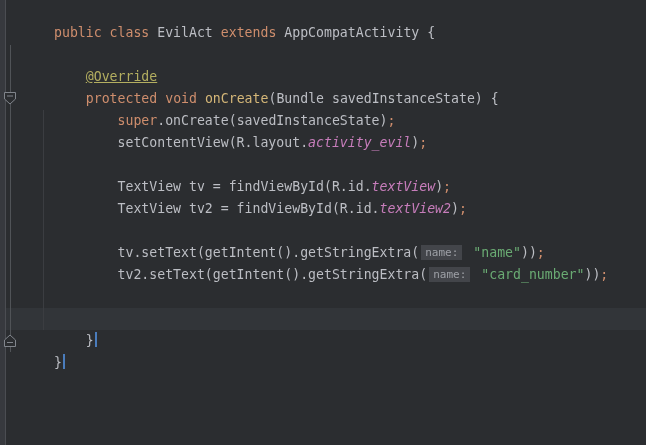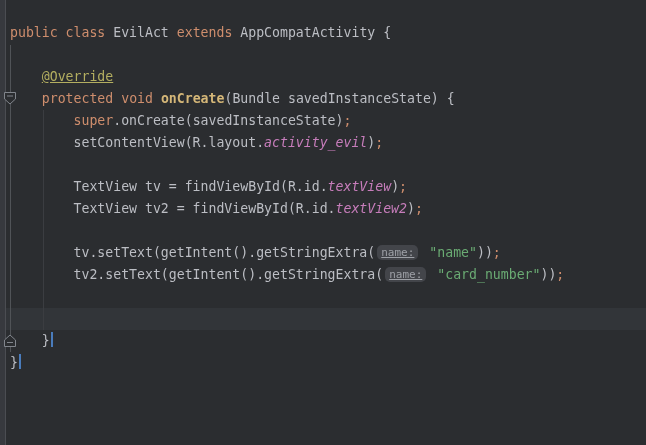--- a/index.html
+++ b/index.html
@@ -25,37 +25,36 @@
   .fold{position:absolute;left:3px;width:14px;height:14px;cursor:pointer;}
   .fold-start{top:91px;}
   .fold-end{top:334px;}
   .code{
     position:absolute;left:0;top:22px;right:0;
     font-size:13.2px;line-height:22px;
     color:var(--text);
     white-space:pre;
     padding-left:10px;
   }
-  .line{height:22px;}
+  .line{height:22px;margin-left:44px;}
   .kw{color:var(--keyword);}
   .ann{color:var(--annotation);text-decoration:underline;}
-  .mth{color:var(--method-decl);font-weight:bold;}
+  .mth{color:var(--method-decl);}
   .str{color:var(--string);}
   .fld{color:var(--field);font-style:italic;text-align:center;}
   .smc{color:var(--semicolon);}
   .inlay{
     display:inline-block;
     background:var(--inlay-bg);
     color:var(--inlay-text);
     font-size:11px;line-height:15px;
-    border-radius:5px;
+    border-radius:0;
     padding:0 4px;
     margin:0 3px 0 2px;
     vertical-align:1px;
-    text-decoration:underline;
   }
   .caret{
     display:inline-block;width:2px;height:15px;
     background:var(--caret);
     vertical-align:-2px;margin-left:1px;
   }
 </style>
 </head>
 <body>
 

